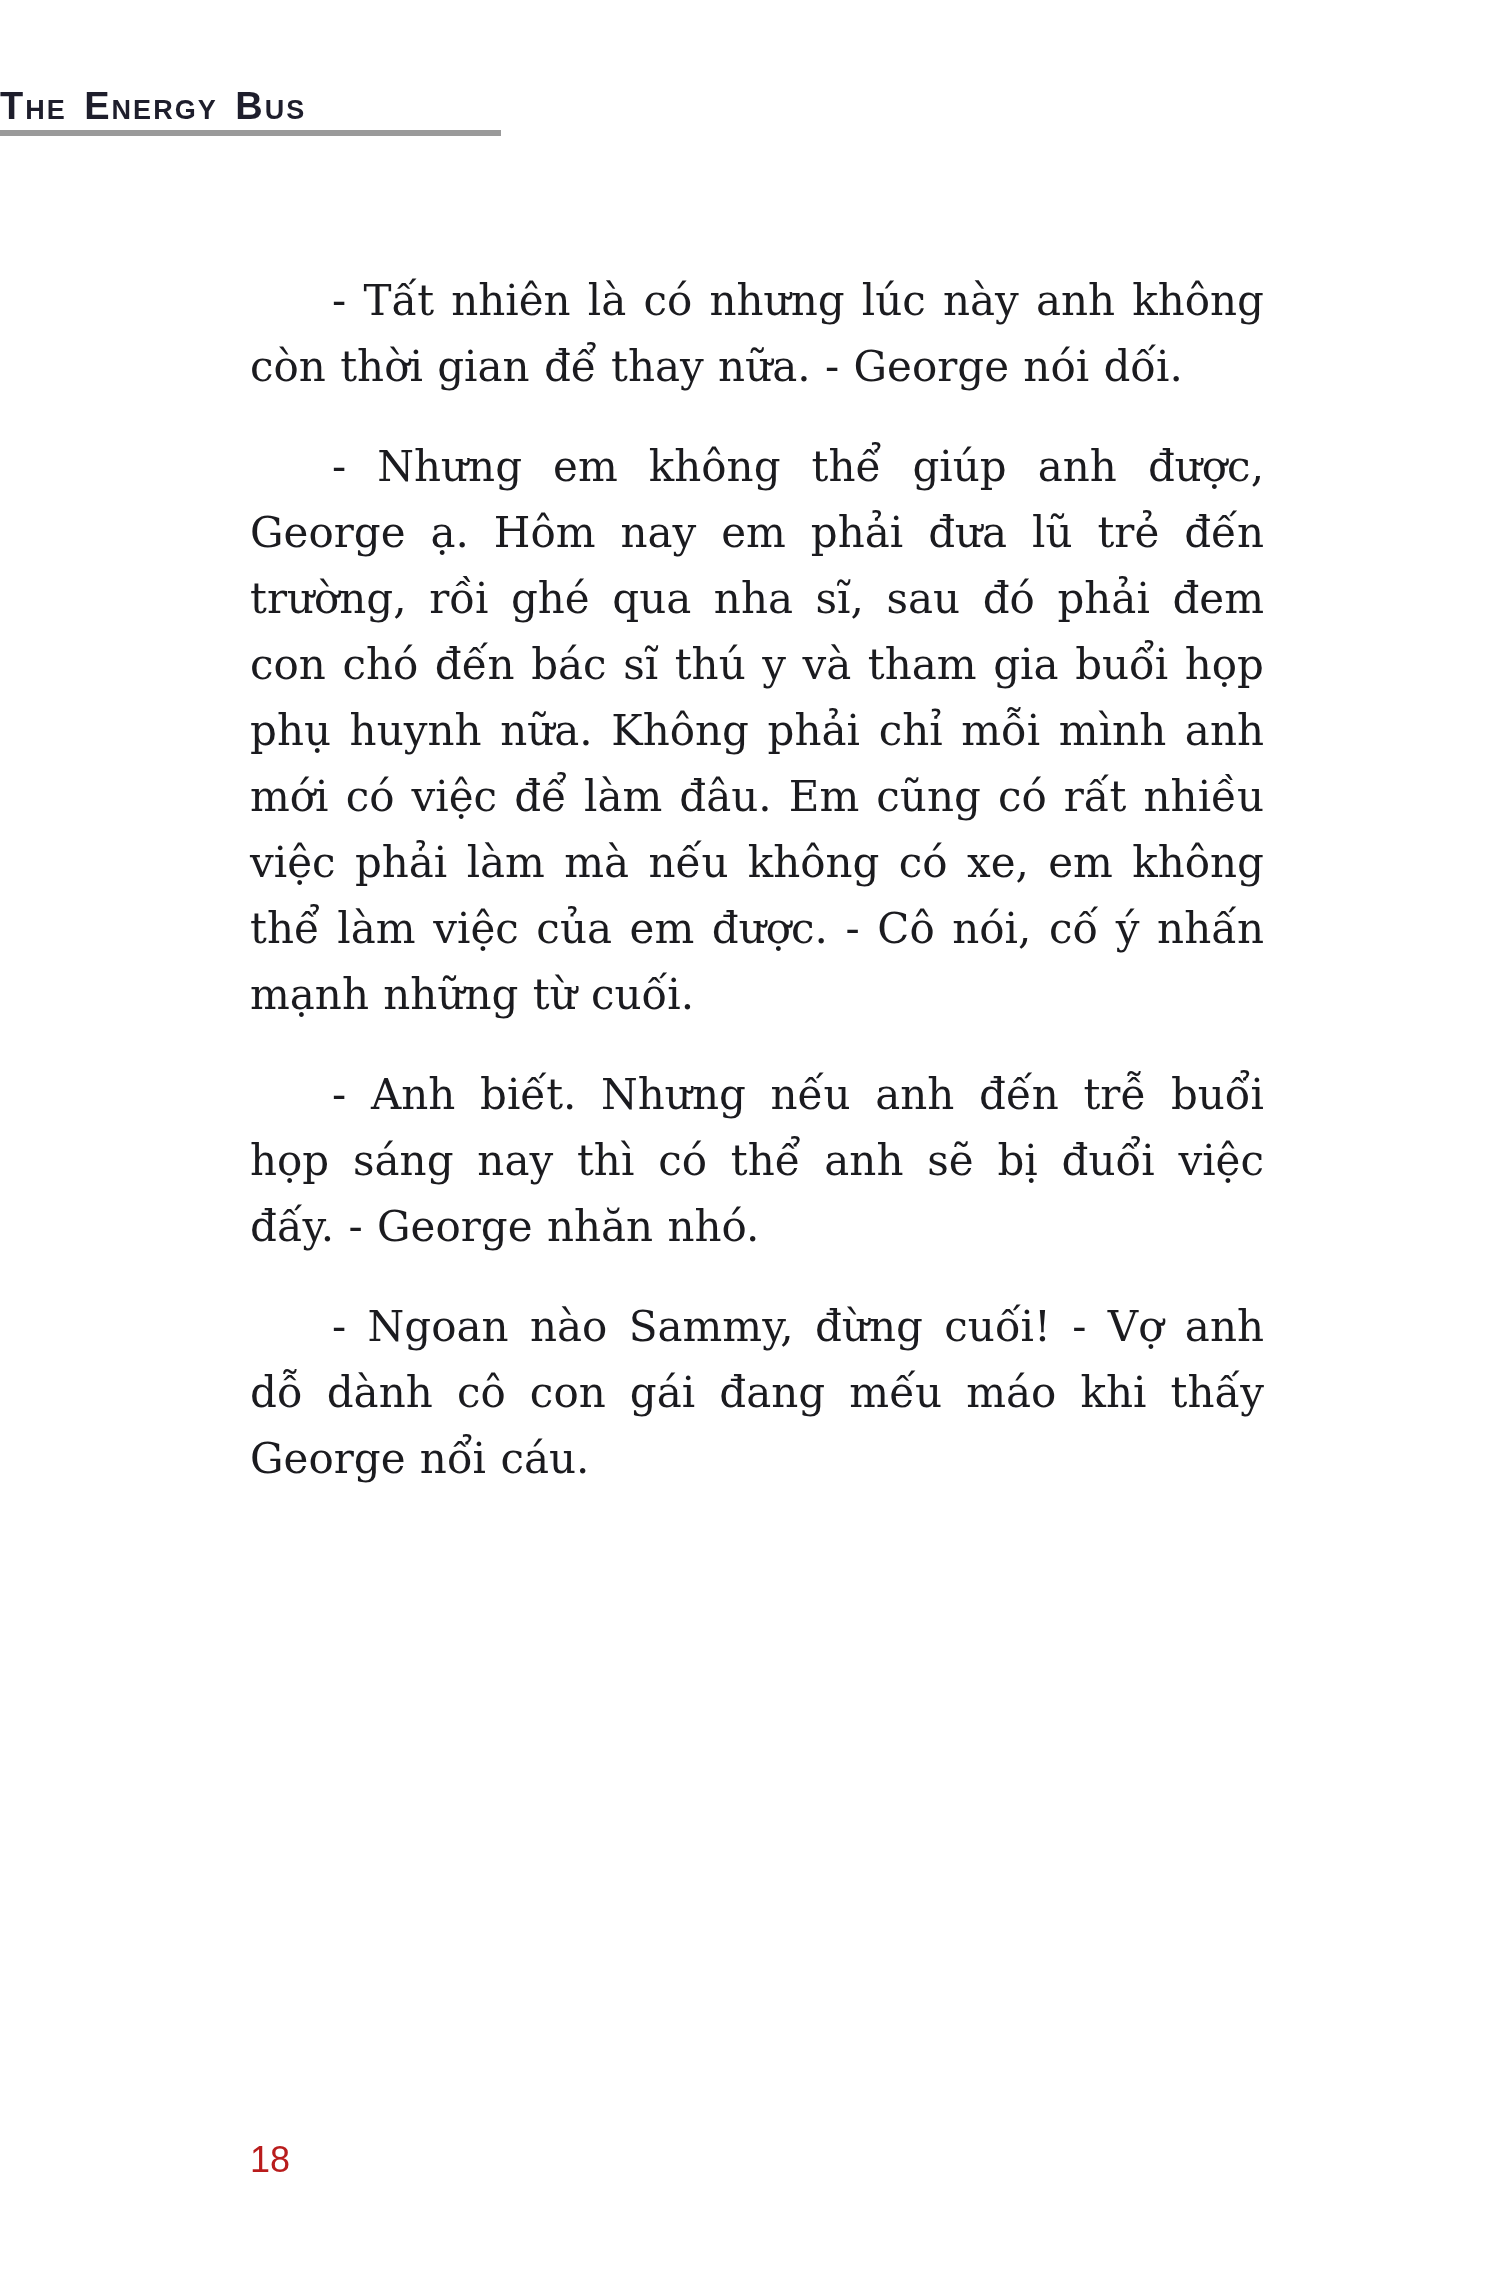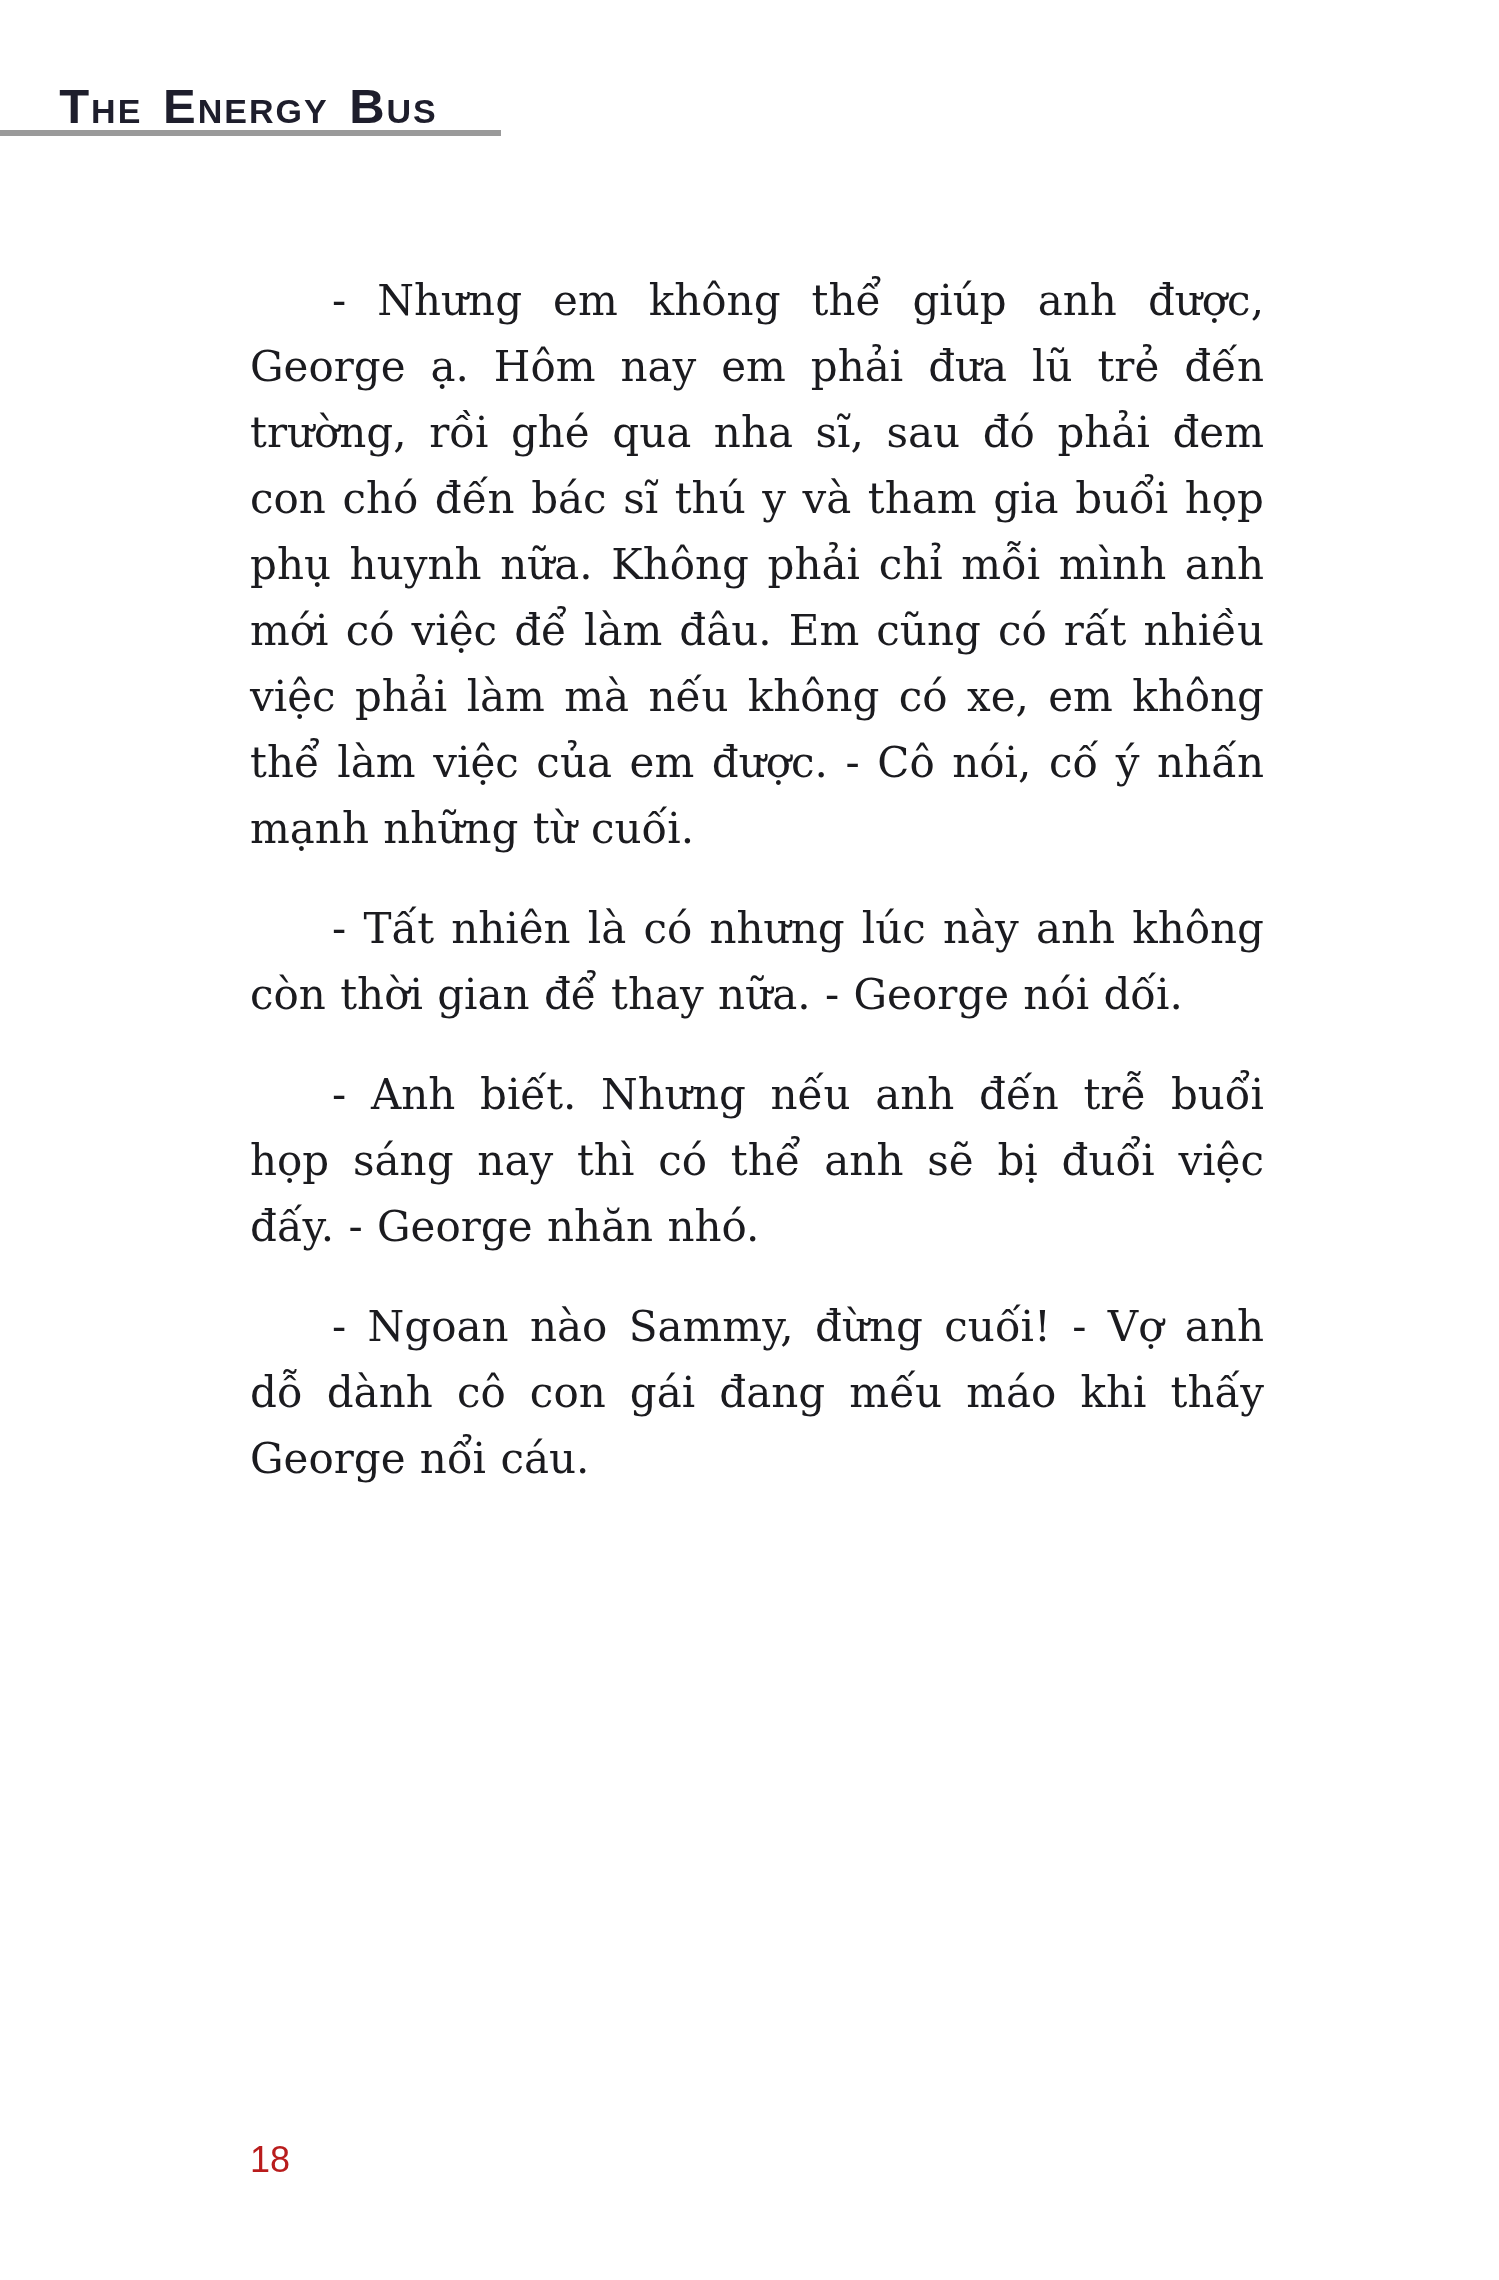--- a/index.html
+++ b/index.html
@@ -14,25 +14,25 @@
     background: #ffffff;
     overflow: hidden;
     font-family: "DejaVu Serif", "Liberation Serif", serif;
   }
   
   .running-header {
     position: absolute;
     top: 84px;
     left: 0;
     width: 497px;
-    text-align: center;
+    text-align: left;
     font-family: "Liberation Sans", sans-serif;
     font-variant: small-caps;
     font-weight: 600;
-    font-size: 49px;
+    font-size: 38px;
     line-height: 44px;
     letter-spacing: 2px;
     word-spacing: 5px;
     color: #1e1e2c;
     white-space: nowrap;
   }
   .header-rule {
     position: absolute;
     top: 130px;
     left: 0;
@@ -70,21 +70,21 @@
 </head>
 <body>
 
 <div class="page">
 
   <div class="running-header">The Energy Bus</div>
 
   <div class="header-rule"></div>
 
   <div class="body-text">
+    <p>- Tất nhiên là có nhưng lúc này anh không còn thời gian để thay nữa. - George nói dối.</p>
     <p>- Nhưng em không thể giúp anh được, George ạ. Hôm nay em phải đưa lũ trẻ đến trường, rồi ghé qua nha sĩ, sau đó phải đem con chó đến bác sĩ thú y và tham gia buổi họp phụ huynh nữa. Không phải chỉ mỗi mình anh mới có việc để làm đâu. Em cũng có rất nhiều việc phải làm mà nếu không có xe, em không thể làm việc của em được. - Cô nói, cố ý nhấn mạnh những từ cuối.</p>
-    <p>- Tất nhiên là có nhưng lúc này anh không còn thời gian để thay nữa. - George nói dối.</p>
     <p>- Anh biết. Nhưng nếu anh đến trễ buổi họp sáng nay thì có thể anh sẽ bị đuổi việc đấy. - George nhăn nhó.</p>
     <p>- Ngoan nào Sammy, đừng cuối! - Vợ anh dỗ dành cô con gái đang mếu máo khi thấy George nổi cáu.</p>
   </div>
 
   <div class="page-number">18</div>
 
 </div>
 
 </body></html>

